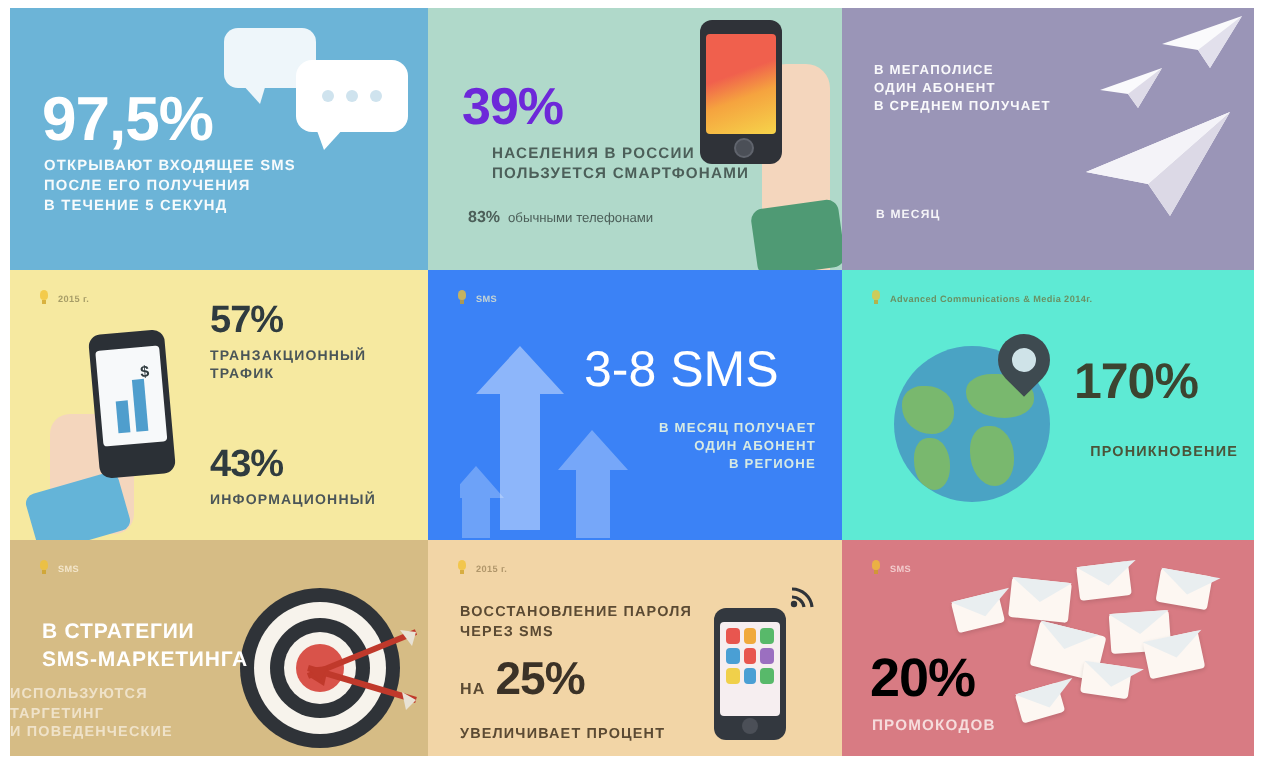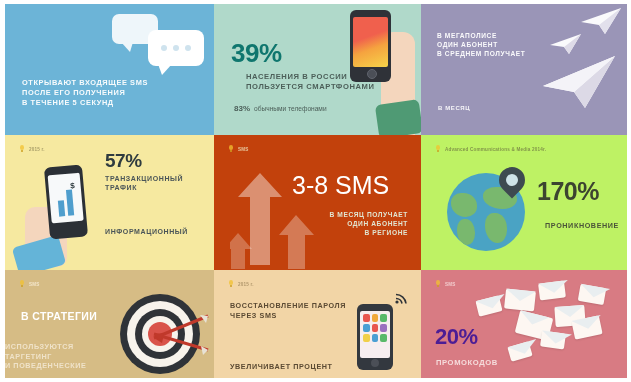--- a/index.html
+++ b/index.html
@@ -29,21 +29,21 @@
   .bubA:after{content:"";position:absolute;left:9px;bottom:-8px;width:0;height:0;
     border-left:9px solid transparent;border-right:3px solid transparent;border-top:10px solid #eef6fa;}
   .bubB{position:absolute;right:10px;top:26px;width:56px;height:36px;background:#ffffff;border-radius:8px;
         display:flex;align-items:center;justify-content:center;gap:6px;}
   .bubB:after{content:"";position:absolute;left:10px;bottom:-9px;width:0;height:0;
     border-left:4px solid transparent;border-right:10px solid transparent;border-top:11px solid #ffffff;}
   .dot{width:6px;height:6px;border-radius:50%;background:#cfe3ee;}
 
   
   .p2{background:#b0d9ca;}
-  .p2 .num{color:#0f766e;font-size:26px;}
+  .p2 .num{color:#6d28d9;font-size:26px;}
   .p2 .sub{color:#4c5f59;font-size:7.6px;}
   .p2 .sub2{color:#4c5f59;font-size:8px;font-weight:700;}
   .p2 .sub2 span{font-weight:500;font-size:6.6px;text-transform:none;}
   .phone2{position:absolute;right:30px;top:6px;width:41px;height:72px;background:#2f3238;border-radius:6px;}
   .phone2 .scr{position:absolute;left:3px;top:7px;right:3px;height:50px;border-radius:2px;
      background:linear-gradient(160deg,#f0604d 0%,#f0604d 40%,#f5a33f 62%,#f6d44a 100%);}
   .phone2 .hb{position:absolute;left:50%;margin-left:-4px;bottom:3.5px;width:8px;height:8px;border-radius:50%;
      background:#4b4f57;border:1px solid #60646d;}
   .hand2{position:absolute;right:6px;top:28px;width:34px;height:104px;background:#f4d6bd;border-radius:12px 12px 0 0;}
   .hand2 .cuff{position:absolute;left:-4px;bottom:0;width:44px;height:34px;background:#4f9a74;border-radius:6px;transform:rotate(-8deg);}
@@ -59,26 +59,26 @@
   .p4{background:#f6e9a0;}
   .p4 .num{color:#2f3b3f;font-size:19px;}
   .p4 .sub{color:#4a5558;font-size:7px;}
   .phone4{position:absolute;left:42px;top:31px;width:38px;height:72px;background:#2b3036;border-radius:6px;transform:rotate(-5deg);}
   .phone4 .scr{position:absolute;left:3px;top:8px;right:3px;height:48px;background:#f7f9fa;border-radius:2px;}
   .bar{position:absolute;bottom:6px;width:6px;background:#4f9ecd;}
   .hand4{position:absolute;left:20px;top:72px;width:42px;height:60px;background:#f4d6bd;border-radius:10px;}
   .cuff4{position:absolute;left:-10px;top:34px;width:48px;height:30px;background:#64b4d8;border-radius:5px;transform:rotate(-16deg);}
 
   
-  .p5{background:#c2410c;}
+  .p5{background:#3b82f6;}
   .p5 .num{color:#ffffff;font-size:25px;font-weight:400;letter-spacing:0;}
   .p5 .cap{color:#e4f3e2;font-size:6.6px;opacity:.92;}
 
   
-  .p6{background:#bef264;}
+  .p6{background:#5eead4;}
   .p6 .num{color:#3c4430;font-size:25px;}
   .p6 .sub{color:#4b5439;font-size:7.2px;}
   .globe{position:absolute;left:26px;top:38px;width:78px;height:78px;border-radius:50%;background:#4aa3c4;overflow:hidden;}
   .land{position:absolute;background:#79b86e;border-radius:40% 55% 45% 60%;}
   .pin{position:absolute;left:78px;top:32px;width:26px;height:26px;border-radius:50% 50% 50% 0;
        background:#3e4a50;transform:rotate(-45deg);}
   .pin:after{content:"";position:absolute;left:7px;top:7px;width:12px;height:12px;border-radius:50%;background:#cfe3e8;}
 
   
   .p7{background:#d6bc85;}
@@ -93,39 +93,42 @@
   .p8 .num{color:#3b3227;font-size:23px;}
   .p8 .na{color:#5b4a33;font-size:8px;font-weight:700;}
   .phone8{position:absolute;right:28px;top:34px;width:36px;height:66px;background:#33383f;border-radius:6px;}
   .phone8 .scr{position:absolute;left:3px;top:7px;right:3px;height:47px;background:#f6eef0;border-radius:2px;
      display:grid;grid-template-columns:repeat(3,1fr);grid-auto-rows:8px;gap:2px;padding:3px;box-sizing:border-box;}
   .tile{border-radius:2px;}
   .wifi{position:absolute;right:12px;top:22px;width:14px;height:12px;}
 
   
   .p9{background:#d87b83;}
-  .p9 .num{color:#4c1d95;font-size:22px;}
+  .p9 .num{color:#000000;font-size:27px;}
   .p9 .sub{color:#f6dcdc;font-size:7.6px;}
   .env{position:absolute;width:30px;height:20px;background:#fdf7f2;border-radius:2px;box-shadow:0 1px 2px rgba(0,0,0,.12);}
   .env:after{content:"";position:absolute;left:0;top:0;width:0;height:0;
      border-left:15px solid transparent;border-right:15px solid transparent;border-top:11px solid #e9eef0;}
 </style>
 </head>
 <body>
 
 <div id="infographic">
   <div class="grid">
 
     <div class="panel p1">
       <div class="bubA"></div>
       <div class="bubB">
         <span class="dot"></span>
         <span class="dot"></span>
         <span class="dot"></span>
       </div>
+      <div class="pad" style="left:16px;top:40px;">
+        <div class="big num">97,5%</div>
+      </div>
       <div class="pad" style="left:17px;top:74px;">
         <div class="cap sub">ОТКРЫВАЮТ ВХОДЯЩЕЕ SMS</div>
         <div class="cap sub">ПОСЛЕ ЕГО ПОЛУЧЕНИЯ</div>
         <div class="cap sub"><span>В ТЕЧЕНИЕ </span><b>5 СЕКУНД</b></div>
       </div>
     </div>
 
     <div class="panel p2">
       <div class="hand2">
         <span class="fing" style="top:14px;"></span>
@@ -191,20 +194,21 @@
           <span class="bar" style="left:17px;height:26px;"></span>
           <span style="position:absolute;right:6px;top:8px;font-size:8px;font-weight:700;color:#2f3b3f;">$</span>
         </div>
       </div>
       <div class="pad" style="left:100px;top:16px;">
         <div class="big num">57%</div>
         <div class="cap sub" style="margin-top:4px;">ТРАНЗАКЦИОННЫЙ</div>
         <div class="cap sub">ТРАФИК</div>
       </div>
       <div class="pad" style="left:100px;top:88px;">
+        <div class="big num">43%</div>
         <div class="cap sub" style="margin-top:4px;">ИНФОРМАЦИОННЫЙ</div>
       </div>
     </div>
 
     <div class="panel p5">
       <div class="srctag" style="color:#f3efc9;">
         <span class="bulb">
             <i></i>
             <u></u>
           </span>
@@ -267,20 +271,21 @@
           <polygon points="64,4 56,3 62,11" fill="#e8e2d5"></polygon>
         </svg>
         <svg style="position:absolute;left:26px;top:26px;width:72px;height:40px;" viewBox="0 0 72 40">
           <line x1="8" y1="14" x2="62" y2="30" stroke="#c0392b" stroke-width="3"></line>
           <polygon points="8,14 18,13 14,21" fill="#c0392b"></polygon>
           <polygon points="62,30 55,26 57,35" fill="#e8e2d5"></polygon>
         </svg>
       </div>
       <div class="pad" style="left:16px;top:40px;">
         <div class="head">В СТРАТЕГИИ</div>
+        <div class="head">SMS-МАРКЕТИНГА</div>
       </div>
       <div class="pad" style="left:0;top:72px;">
         <div class="cap sub">ИСПОЛЬЗУЮТСЯ</div>
         <div class="cap sub">ТАРГЕТИНГ</div>
         <div class="cap sub">И ПОВЕДЕНЧЕСКИЕ</div>
       </div>
     </div>
 
     <div class="panel p8">
       <div class="srctag" style="color:#9a8257;">
@@ -306,20 +311,24 @@
           <span class="tile" style="background:#f0d04a;"></span>
           <span class="tile" style="background:#4a9fd4;"></span>
           <span class="tile" style="background:#58b96a;"></span>
         </div>
         <span style="position:absolute;left:50%;margin-left:-4px;bottom:3px;width:8px;height:8px;border-radius:50%;background:#4b4f57;"></span>
       </div>
       <div class="pad" style="left:16px;top:31px;">
         <div class="cap sub">ВОССТАНОВЛЕНИЕ ПАРОЛЯ</div>
         <div class="cap sub">ЧЕРЕЗ SMS</div>
       </div>
+      <div class="pad" style="left:16px;top:58px;display:flex;align-items:baseline;gap:5px;">
+        <span class="cap na">НА</span>
+        <span class="big num">25%</span>
+      </div>
       <div class="pad" style="left:16px;top:92px;">
         <div class="cap sub">УВЕЛИЧИВАЕТ ПРОЦЕНТ</div>
       </div>
     </div>
 
     <div class="panel p9">
       <div class="srctag" style="color:#fbe6e6;">
         <span class="bulb">
             <i></i>
             <u></u>

